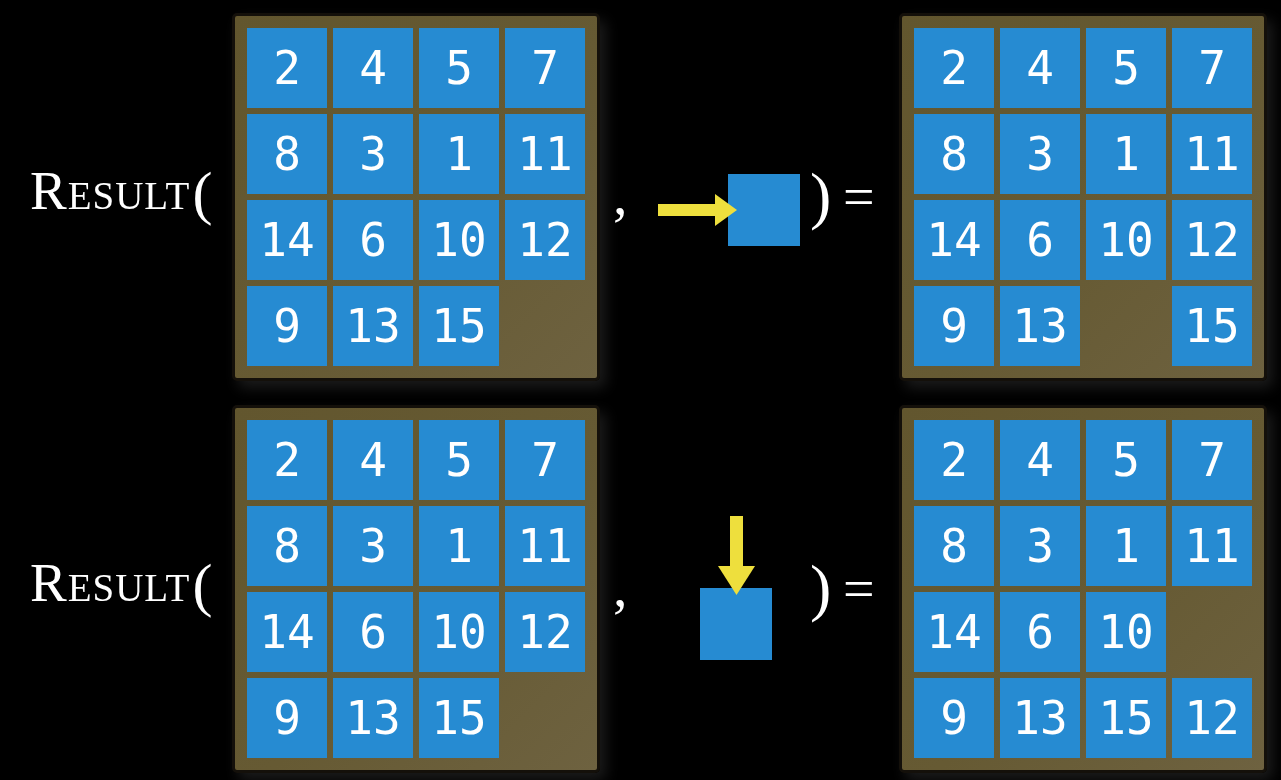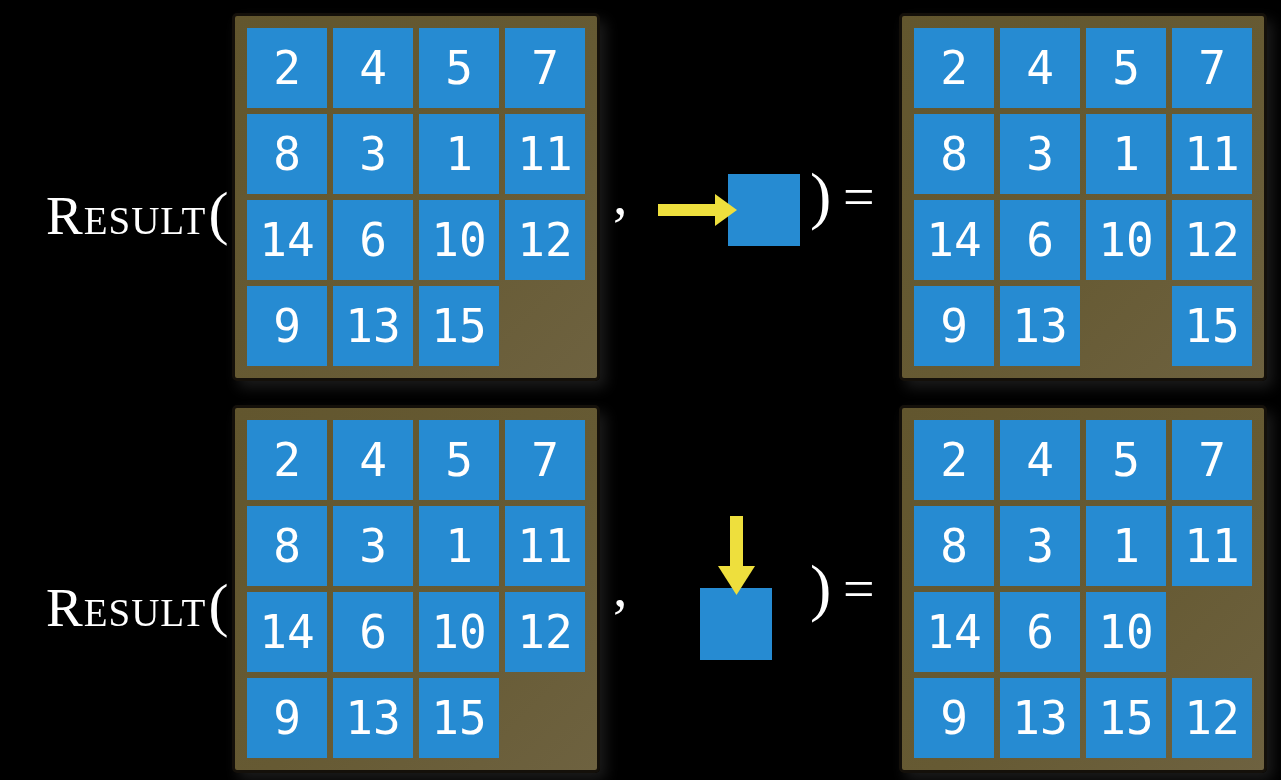--- a/index.html
+++ b/index.html
@@ -8,24 +8,24 @@
     width: 1281px;
     height: 780px;
     background: #000000;
     overflow: hidden;
     font-family: "Liberation Serif", serif;
   }
 
   
   .func-label {
     position: absolute;
-    left: 46px;
+    left: 30px;
     height: 80px;
     display: flex;
-    align-items: flex-end;
+    align-items: flex-start;
     color: #ffffff;
     white-space: nowrap;
   }
   .func-label .fn {
     font-size: 55px;
     font-variant: small-caps;
     letter-spacing: 1px;
     line-height: 1;
   }
   .func-label .paren { font-size: 60px; line-height: 1; margin-left: 2px; }

